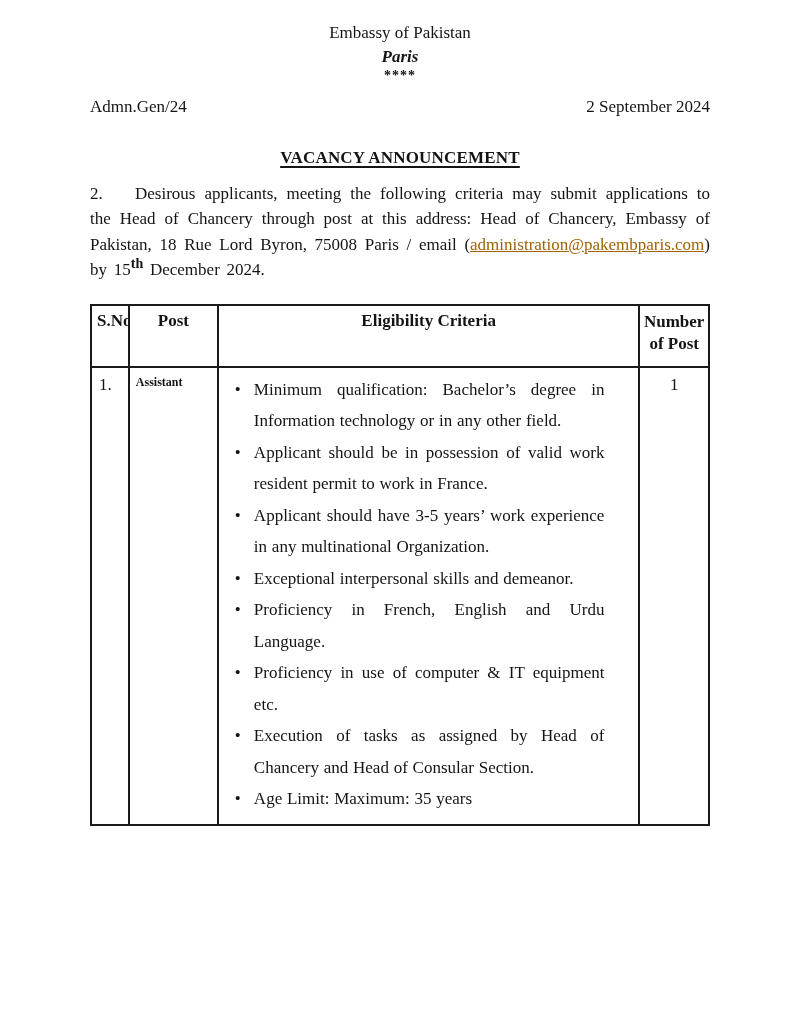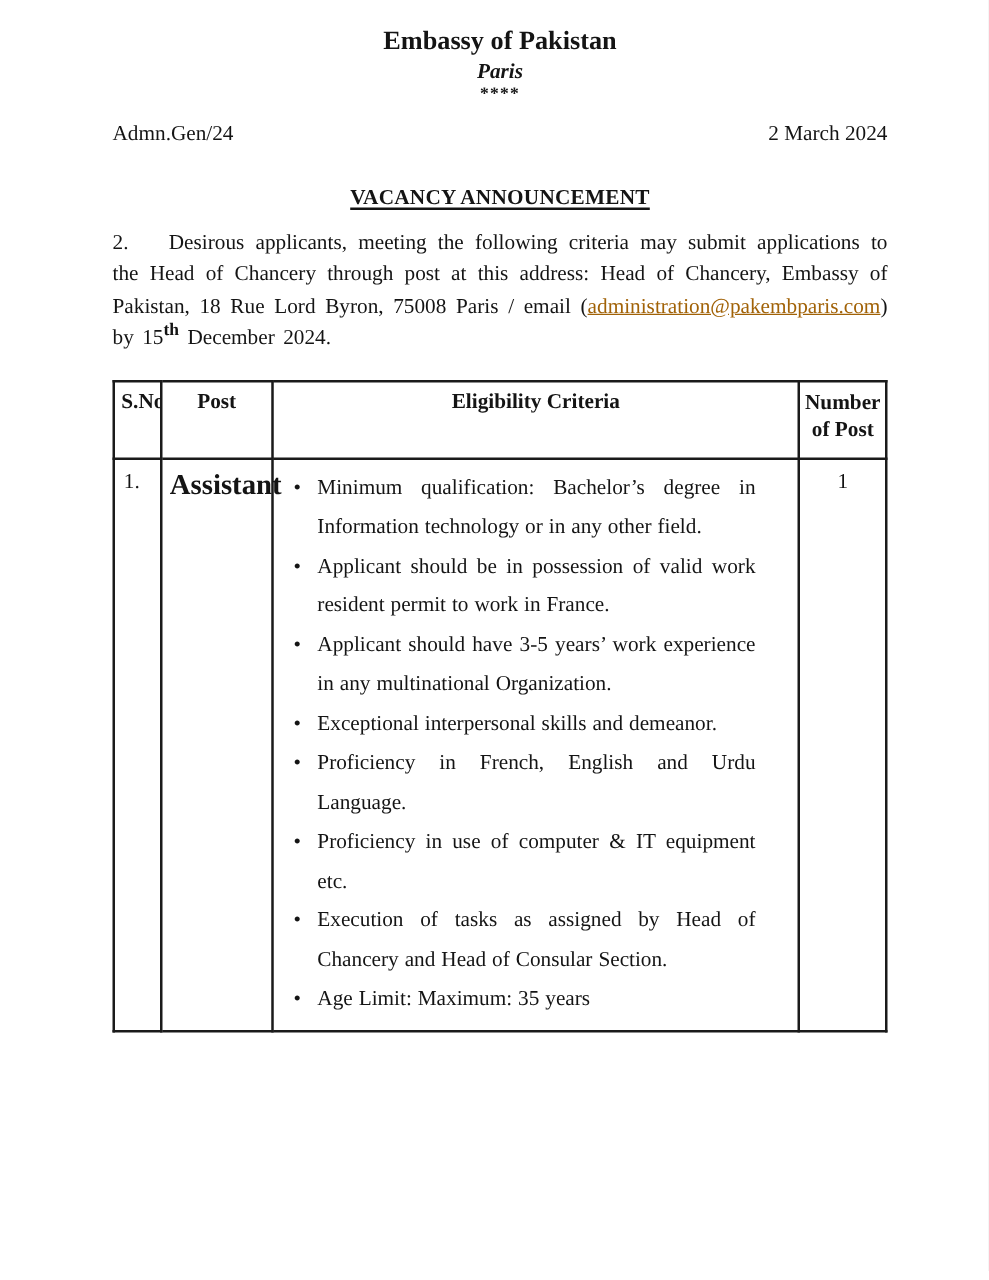--- a/index.html
+++ b/index.html
@@ -5,21 +5,21 @@
   html, body { margin:0; padding:0; background:#e8e8e8; }
   .page {
     width:791px; height:1024px; margin:0 auto; background:#ffffff;
     font-family:"Liberation Serif", serif; color:#141414;
     box-sizing:border-box; padding:20px 81px 0 90px;
     position:relative; overflow:hidden;
   }
 
   
   .masthead { text-align:center; }
-  .masthead-org  { font-size:21px; font-weight:bold; line-height:25px; }
+  .masthead-org  { font-size:17px; font-weight:normal; line-height:25px; }
   .masthead-city { font-size:17px;   font-weight:bold; line-height:23px;font-style:italic; }
   .masthead-stars{ font-size:14px;   font-weight:bold; line-height:16px; letter-spacing:1px; }
 
   
   .ref-row { display:flex; justify-content:space-between; margin-top:13px; font-size:17px; }
 
   
   .doc-title {
     text-align:center; margin-top:31px; font-size:17px; font-weight:bold;
     text-decoration:underline; text-decoration-thickness:2px; text-underline-offset:3px;
@@ -40,21 +40,21 @@
   .vacancy-table th { font-weight:bold; font-size:17px; height:62px; box-sizing:border-box; padding:5px 2px; }
   .col-sno    { width:37px; }
   .col-post   { width:87px;border-radius:18px; }
   .col-criteria { width:412px; }
   .col-number { width:68px; }
   th.col-sno { text-align:center; padding:5px 0 5px 5px; overflow:hidden; white-space:nowrap; }
   th.col-post, th.col-criteria, th.col-number { text-align:center; }
   th.col-number { line-height:22px; }
 
   td.cell-sno    { padding:7px 0 0 7px; font-size:17px; }
-  td.cell-post   { padding:7px 3px 0 6px; font-weight:bold; font-size:23px; }
+  td.cell-post   { padding:7px 3px 0 6px; font-weight:bold; font-size:12px; }
   td.cell-number { text-align:center; padding-top:7px; font-size:17px; }
 
   .criteria-list { list-style:none; margin:5px 0 0 0; padding:0 33px 8px 8px; }
   .criteria-list li {
     position:relative; padding-left:26px; font-size:17px; line-height:31.5px;
     text-align:justify; word-spacing:0.5px;
   }
   .criteria-list li::before { content:"\2022"; position:absolute; left:7px; font-size:17px; }
 </style>
 </head>
@@ -63,21 +63,21 @@
 <div class="page">
 
   <div class="masthead">
     <div class="masthead-org">Embassy of Pakistan</div>
     <div class="masthead-city">Paris</div>
     <div class="masthead-stars">****</div>
   </div>
 
   <div class="ref-row">
     <span>Admn.Gen/24</span>
-    <span>2 March 2024</span>
+    <span>2 September 2024</span>
   </div>
 
   <div class="doc-title">VACANCY ANNOUNCEMENT</div>
 
 
   <p class="para para2"><span class="para2-num">2.</span><span>Desirous applicants, meeting the following criteria may submit applications to the Head of Chancery through post at this address: Head of Chancery, Embassy of Pakistan, 18 Rue Lord Byron, 75008 Paris / email (</span><a class="email-link">administration@pakembparis.com</a><span>) by 15</span><sup>th</sup><span> December 2024.</span></p>
 
   <table class="vacancy-table">
     <thead>
       <tr>

